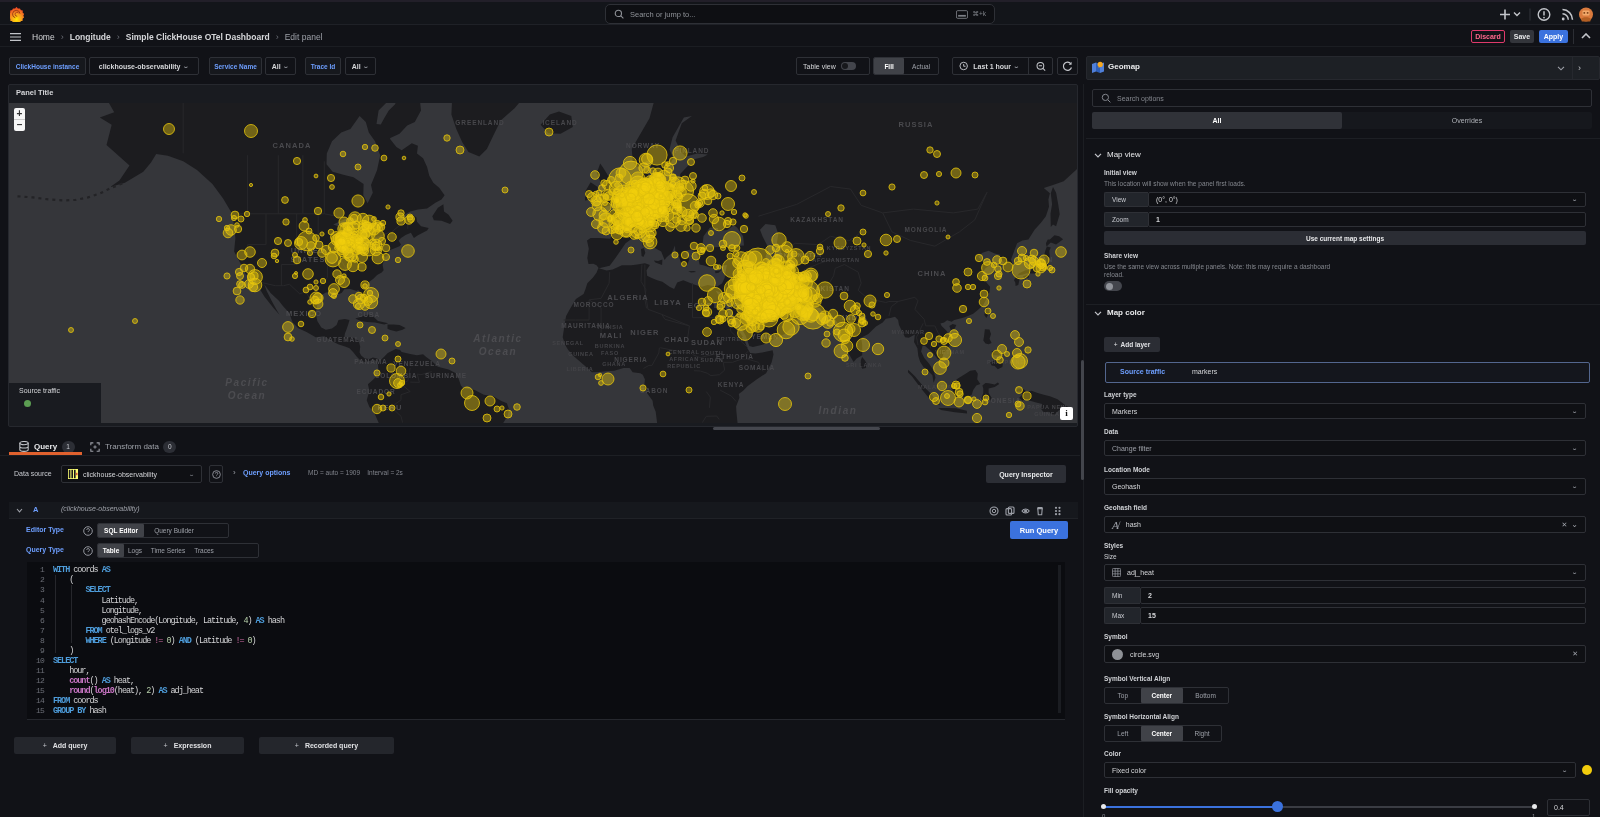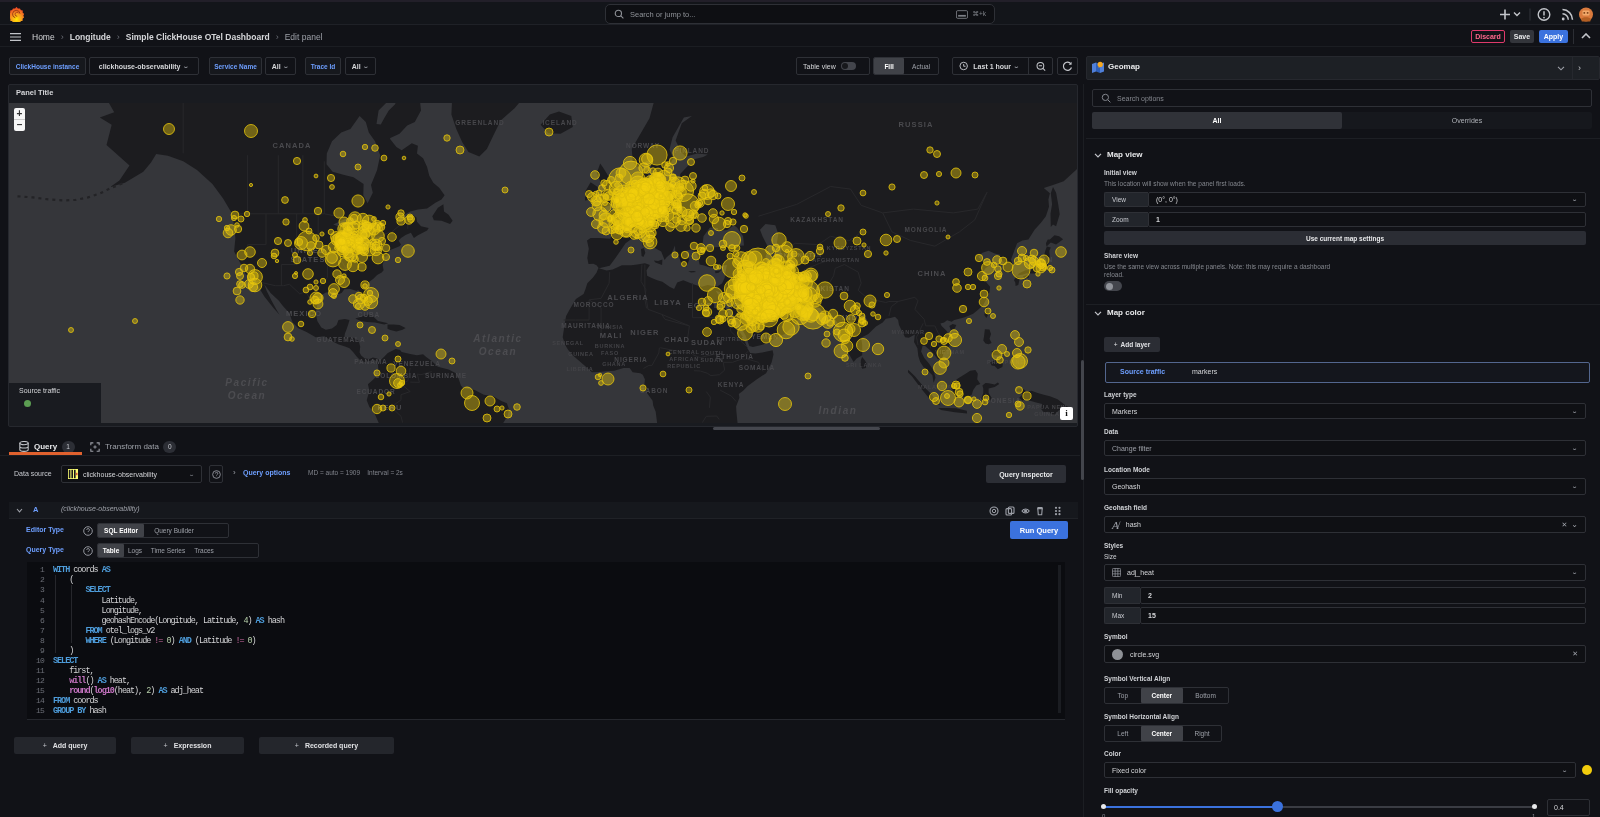--- a/index.html
+++ b/index.html
@@ -1451,23 +1451,23 @@
     <div class="ab code" style="left:26px;top:53.6px;height:10px;line-height:10px">            geohashEncode(Longitude, Latitude, <span class="nm">4</span>) <span class="kw">AS</span> hash</div>
     <div class="ab gut" style="left:0;top:63.7px;width:17px;height:10px;line-height:10px">7</div>
     <div class="ab code" style="left:26px;top:63.7px;height:10px;line-height:10px">        <span class="kw">FROM</span> otel_logs_v2</div>
     <div class="ab gut" style="left:0;top:73.7px;width:17px;height:10px;line-height:10px">8</div>
     <div class="ab code" style="left:26px;top:73.7px;height:10px;line-height:10px">        <span class="kw">WHERE</span> (Longitude <span class="op">!=</span> <span class="nm">0</span>) <span class="kw">AND</span> (Latitude <span class="op">!=</span> <span class="nm">0</span>)</div>
     <div class="ab gut" style="left:0;top:83.8px;width:17px;height:10px;line-height:10px">9</div>
     <div class="ab code" style="left:26px;top:83.8px;height:10px;line-height:10px">    )</div>
     <div class="ab gut" style="left:0;top:93.9px;width:17px;height:10px;line-height:10px">10</div>
     <div class="ab code" style="left:26px;top:93.9px;height:10px;line-height:10px"><span class="kw">SELECT</span></div>
     <div class="ab gut" style="left:0;top:103.9px;width:17px;height:10px;line-height:10px">11</div>
-    <div class="ab code" style="left:26px;top:103.9px;height:10px;line-height:10px">    first,</div>
+    <div class="ab code" style="left:26px;top:103.9px;height:10px;line-height:10px">    hour,</div>
     <div class="ab gut" style="left:0;top:114.0px;width:17px;height:10px;line-height:10px">12</div>
-    <div class="ab code" style="left:26px;top:114.0px;height:10px;line-height:10px">    <span class="fn">will</span>() <span class="kw">AS</span> heat,</div>
+    <div class="ab code" style="left:26px;top:114.0px;height:10px;line-height:10px">    <span class="fn">count</span>() <span class="kw">AS</span> heat,</div>
     <div class="ab gut" style="left:0;top:124.1px;width:17px;height:10px;line-height:10px">15</div>
     <div class="ab code" style="left:26px;top:124.1px;height:10px;line-height:10px">    <span class="fn">round</span>(<span class="fn">log10</span>(heat), <span class="nm">2</span>) <span class="kw">AS</span> adj_heat</div>
     <div class="ab gut" style="left:0;top:134.1px;width:17px;height:10px;line-height:10px">14</div>
     <div class="ab code" style="left:26px;top:134.1px;height:10px;line-height:10px"><span class="kw">FROM</span> coords</div>
     <div class="ab gut" style="left:0;top:144.2px;width:17px;height:10px;line-height:10px">15</div>
     <div class="ab code" style="left:26px;top:144.2px;height:10px;line-height:10px"><span class="kw">GROUP BY</span> hash</div>
     <div class="ab" style="left:27.5px;top:13px;width:1px;height:78px;background:#26272c"></div>
     <div class="ab" style="left:43.5px;top:23px;width:1px;height:58px;background:#26272c"></div>
   </div>
 <div class="ab" style="left:1058px;top:565px;width:3px;height:148px;background:#1b1d22"></div>
@@ -1500,21 +1500,21 @@
 <div class="ab" style="left:1092px;top:112px;width:500px;height:17px;background:#16181d;border-radius:2px;display:flex">
     <div style="flex:1;background:#303238;border-radius:2px;color:#fff;font-size:7px;font-weight:bold;display:flex;align-items:center;justify-content:center">All</div>
     <div style="flex:1;color:#aeb1b7;font-size:7px;display:flex;align-items:center;justify-content:center">Overrides</div>
   </div>
 <div class="ab" style="left:1086px;top:138px;width:514px;height:1px;background:#1d1f24"></div>
 <div class="ab" style="left:1094px;top:153px;width:8px;height:5px">
     <svg width="8" height="5" viewBox="0 0 8 5">
       <path d="M1 .8l3 3 3-3" stroke="#c3c5ca" stroke-width="1.2" fill="none"></path>
     </svg>
   </div>
-<div class="ab" style="left:1107px;top:150px;height:12px;font-size:8px;font-weight:bold;color:#e8e9eb">Map view</div>
+<div class="ab" style="left:1107px;top:150px;height:12px;font-size:8px;font-weight:normal;color:#e8e9eb">Map view</div>
 <div class="ab" style="left:1104px;top:169px;height:11px;font-size:6.5px;font-weight:bold;color:#d0d2d6">Initial view</div>
 <div class="ab" style="left:1104px;top:180px;height:11px;font-size:6.5px;color:#84878e">This location will show when the panel first loads.</div>
 <div class="ab" style="left:1104px;top:192px;width:44px;height:15px;"></div>
 <div class="flbl" style="left:1104px;top:192px;width:44px;height:15px">View</div>
 <div class="sel" style="left:1148px;top:192px;width:438px;height:15px">(0°, 0°)<span class="car">⌄</span></div>
 <div class="flbl" style="left:1104px;top:212px;width:44px;height:15px">Zoom</div>
 <div class="sel" style="left:1148px;top:212px;width:438px;height:15px;font-weight:bold">1</div>
 <div class="ab" style="left:1104px;top:231px;width:482px;height:14px;background:#2b2d34;border-radius:2px;color:#e8e9eb;font-size:6.5px;font-weight:bold;display:flex;align-items:center;justify-content:center">Use current map settings</div>
 <div class="ab" style="left:1104px;top:252px;height:11px;font-size:6.5px;font-weight:bold;color:#d0d2d6">Share view</div>
 <div class="ab" style="left:1104px;top:263px;width:400px;height:20px;font-size:6.5px;color:#84878e;line-height:8px">Use the same view across multiple panels. Note: this may require a dashboard<br>reload.</div>

